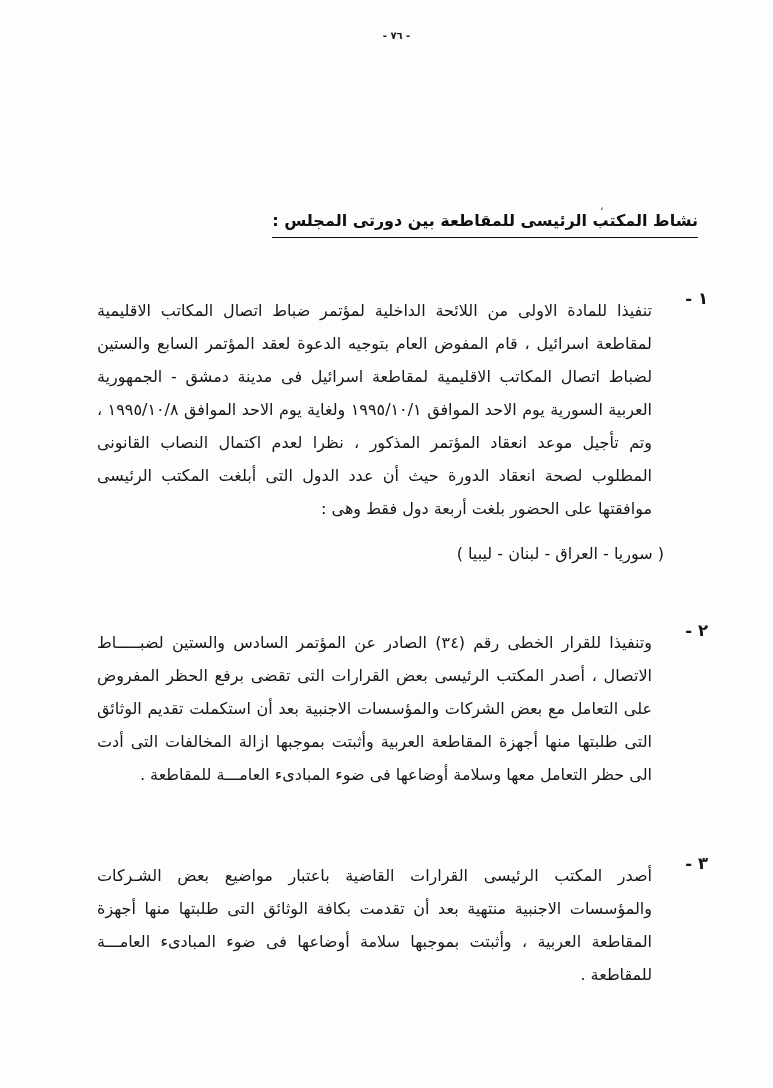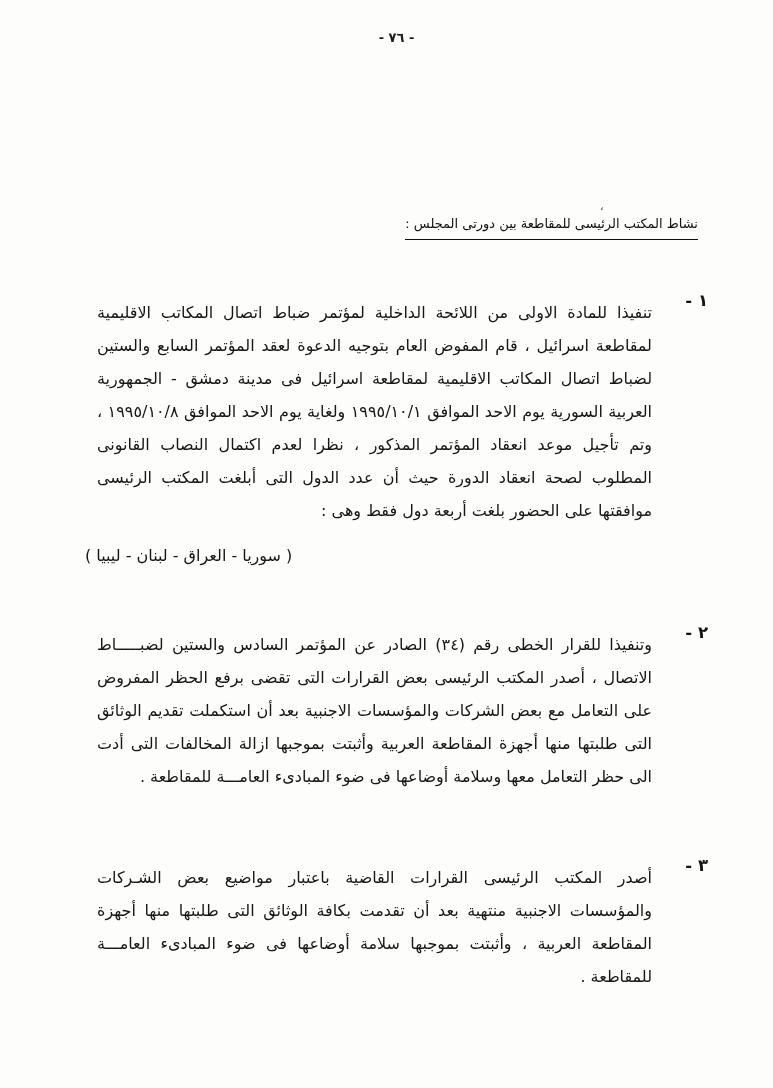--- a/index.html
+++ b/index.html
@@ -15,41 +15,41 @@
     margin: 0 auto;
     background: #fdfdfb;
     color: #181818;
     direction: rtl;
     overflow: hidden;
     box-sizing: border-box;
     padding: 30px 65px 0 85px;
   }
   .page-number {
     text-align: center;
-    font-size: 13px;
+    font-size: 10px;
     font-weight: bold;
     letter-spacing: 2px;
     color: #1c1c1c;
   }
   .scan-speck {
     position: absolute;
     top: 200px;
     left: 600px;
     font-size: 11px;
     color: #444;
     direction: ltr;
   }
   .heading-wrap {
     margin-top: 168px;
   }
   .heading {
     display: inline-block;
     margin: 0 10px 0 0;
-    font-size: 13px;
-    font-weight: normal;
+    font-size: 16px;
+    font-weight: bold;
     color: #101010;
     border-bottom: 1.6px solid #101010;
     padding-bottom: 5px;
     line-height: 1.45;
     text-align: center;
   }
   .item {
     display: flex;
     flex-direction: row; 
     align-items: flex-start;
@@ -72,21 +72,21 @@
     font-size: 16px;
     line-height: 33px;
     text-align: justify;
     text-justify: inter-word;
     color: #161616;
   }
   .item-note {
     margin: 6px 0 0 0;
     font-size: 16px;
     line-height: 33px;
-    text-align: left;
+    text-align: right;
     color: #161616;
   }
 </style>
 </head>
 <body>
 
 <div class="page">
 
   <div class="page-number">- ٧٦ -</div>
 

